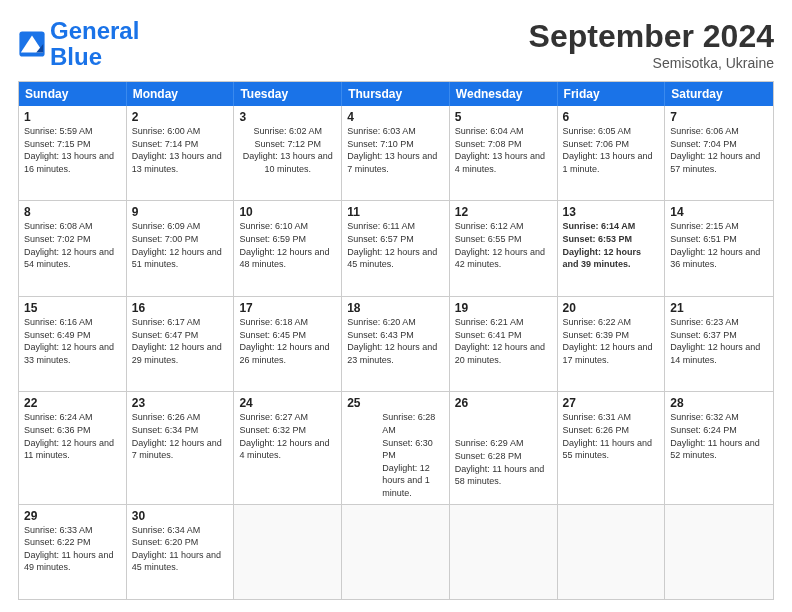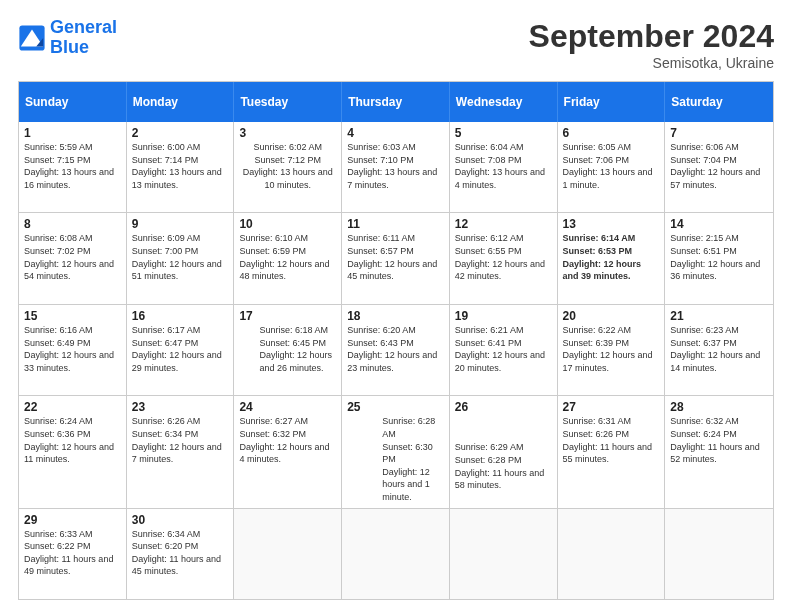--- a/index.html
+++ b/index.html
@@ -22,21 +22,21 @@
       justify-content: space-between;
       align-items: flex-start;
       margin-bottom: 10px;
     }
     .logo {
       display: flex;
       align-items: center;
       gap: 4px;
     }
     .logo-text {
-      font-size: 18px;
+      font-size: 24px;
       font-weight: bold;
       color: #333;
       line-height: 1.1;
     }
     .logo-text span {
       color: #1a73e8;
     }
     .logo-icon {
       width: 28px;
       height: 28px;
@@ -61,21 +61,21 @@
     }
     .cal-header {
       display: grid;
       grid-template-columns: repeat(7, 1fr);
       background: #1a73e8;
     }
     .cal-header-cell {
       color: #fff;
       font-size: 12px;
       font-weight: bold;
-      padding: 13px 6px;
+      padding: 5px 6px;
       text-align: left;
       border-right: 1px solid #3a8aee;
     }
     .cal-header-cell:last-child { border-right: none; }
     .cal-body {
       flex: 1;
       display: flex;
       flex-direction: column;
     }
     .cal-row {
@@ -237,21 +237,21 @@
 Daylight: 12 hours and 33 minutes.</div>
           </div>
           <div class="cal-cell">
             <span class="day-num">16</span>
             <div class="cell-text" style="white-space: pre-line;">Sunrise: 6:17 AM
 Sunset: 6:47 PM
 Daylight: 12 hours and 29 minutes.</div>
           </div>
           <div class="cal-cell">
             <span class="day-num">17</span>
-            <div class="cell-text" style="white-space: pre-line; margin-left: 20px;">Sunrise: 6:18 AM
+            <div class="cell-text" style="white-space: pre-line;">Sunrise: 6:18 AM
 Sunset: 6:45 PM
 Daylight: 12 hours and 26 minutes.</div>
           </div>
           <div class="cal-cell">
             <span class="day-num">18</span>
             <div class="cell-text" style="white-space: pre-line;">Sunrise: 6:20 AM
 Sunset: 6:43 PM
 Daylight: 12 hours and 23 minutes.</div>
           </div>
           <div class="cal-cell">

